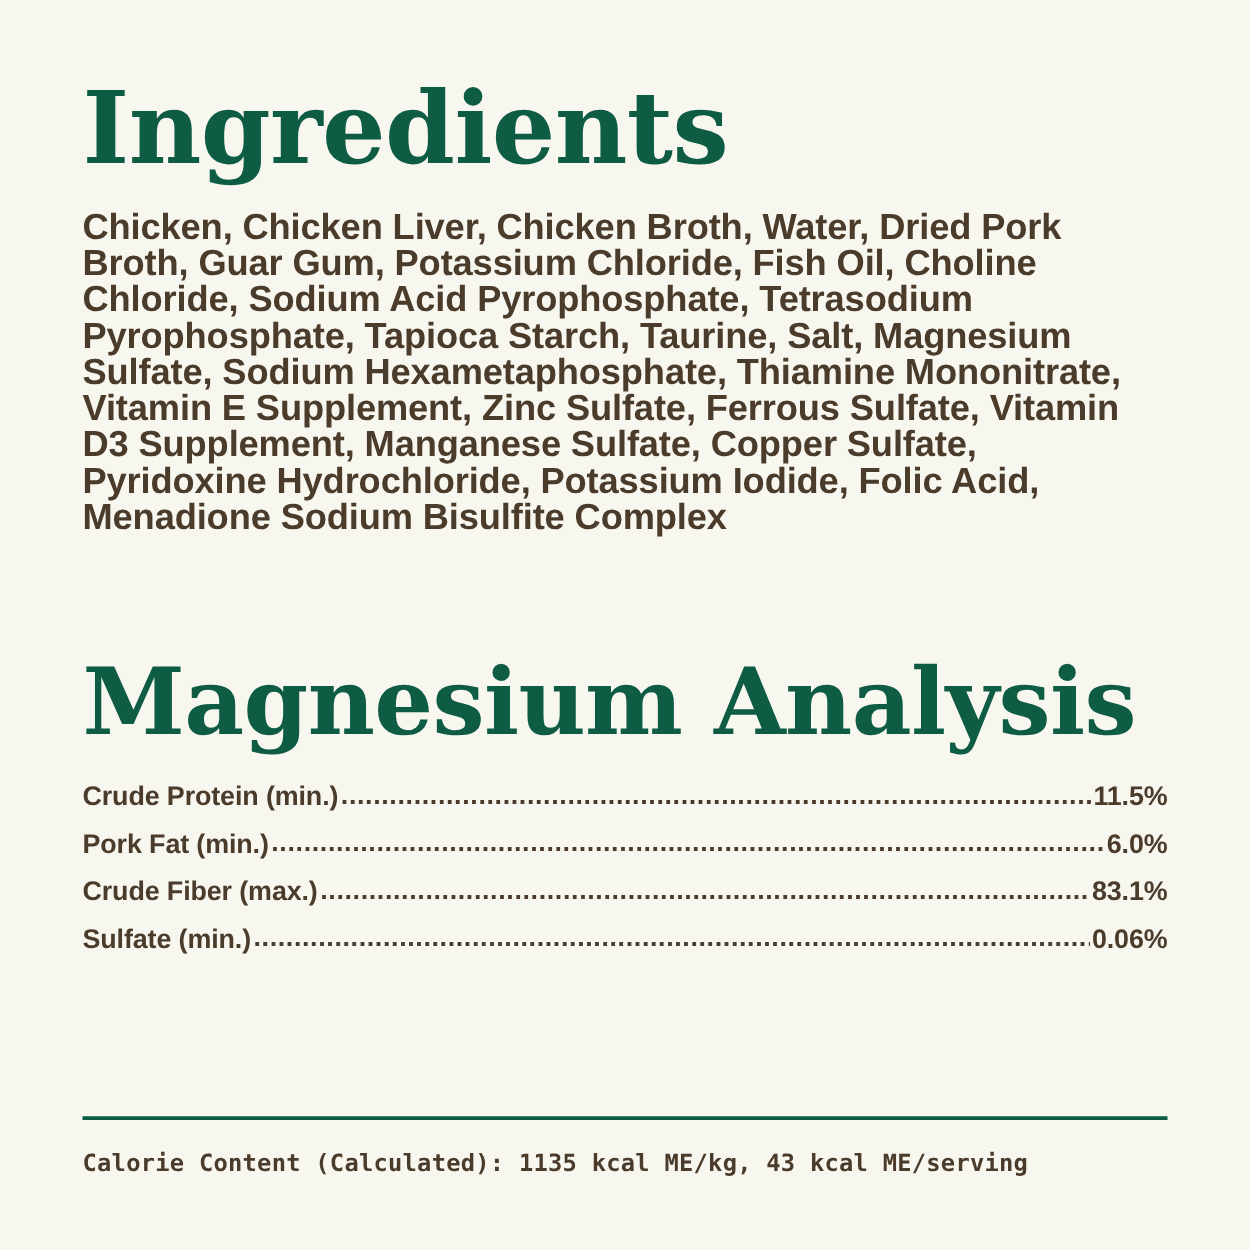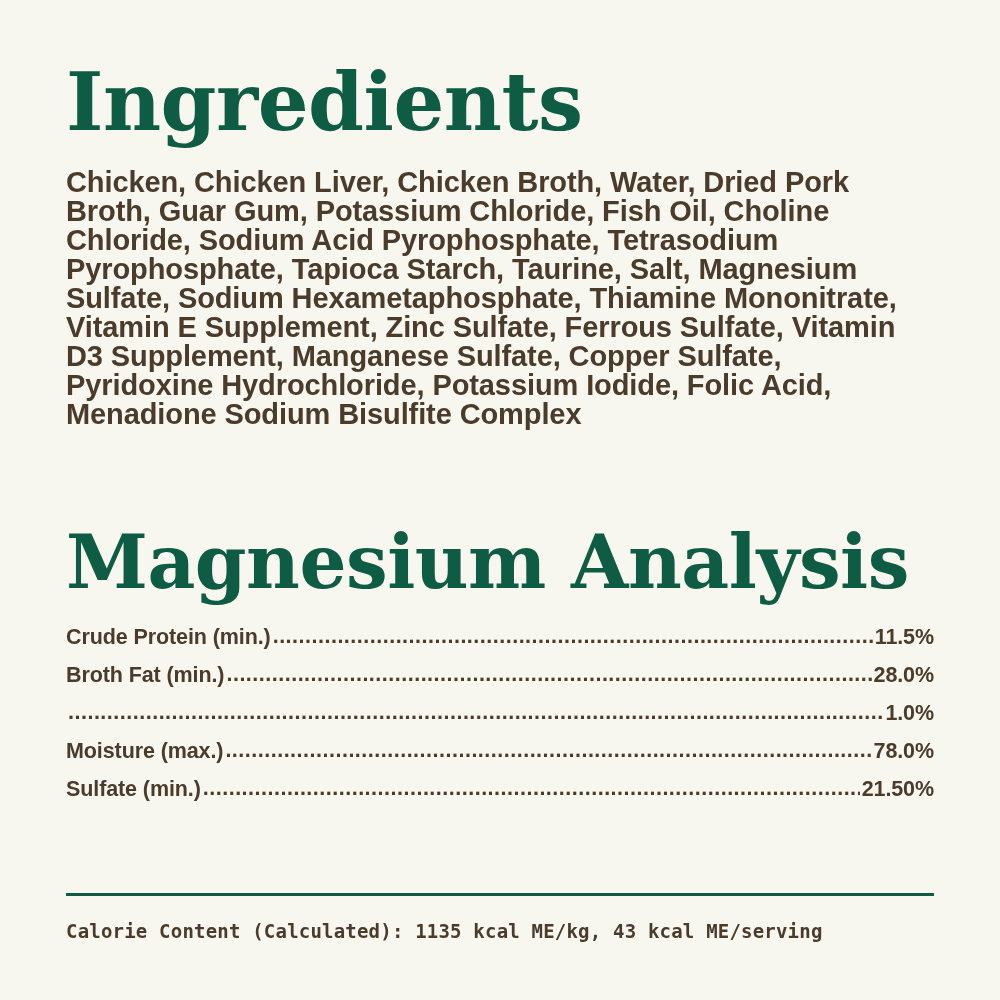--- a/index.html
+++ b/index.html
@@ -138,41 +138,37 @@
 
   <ul class="ga-list">
 
     <li class="ga-row">
       <span class="ga-label">Crude Protein (min.)</span>
       <span class="ga-dots"></span>
       <span class="ga-value">11.5%</span>
     </li>
 
     <li class="ga-row">
-      <span class="ga-label">Broth Fat (min.)</span>
+      <span class="ga-label">Pork Fat (min.)</span>
       <span class="ga-dots"></span>
-      <span class="ga-value">28.0%</span>
+      <span class="ga-value">6.0%</span>
     </li>
 
     <li class="ga-row">
+      <span class="ga-label">Crude Fiber (max.)</span>
       <span class="ga-dots"></span>
-      <span class="ga-value">1.0%</span>
+      <span class="ga-value">83.1%</span>
     </li>
 
-    <li class="ga-row">
-      <span class="ga-label">Moisture (max.)</span>
-      <span class="ga-dots"></span>
-      <span class="ga-value">78.0%</span>
-    </li>
 
 
     <li class="ga-row">
       <span class="ga-label">Sulfate (min.)</span>
       <span class="ga-dots"></span>
-      <span class="ga-value">21.50%</span>
+      <span class="ga-value">0.06%</span>
     </li>
 
   </ul>
 
   <div class="footer">
     <div class="divider"></div>
     <div class="calorie-text">Calorie Content (Calculated): 1135 kcal ME/kg, 43 kcal ME/serving</div>
   </div>
 
 </div>

